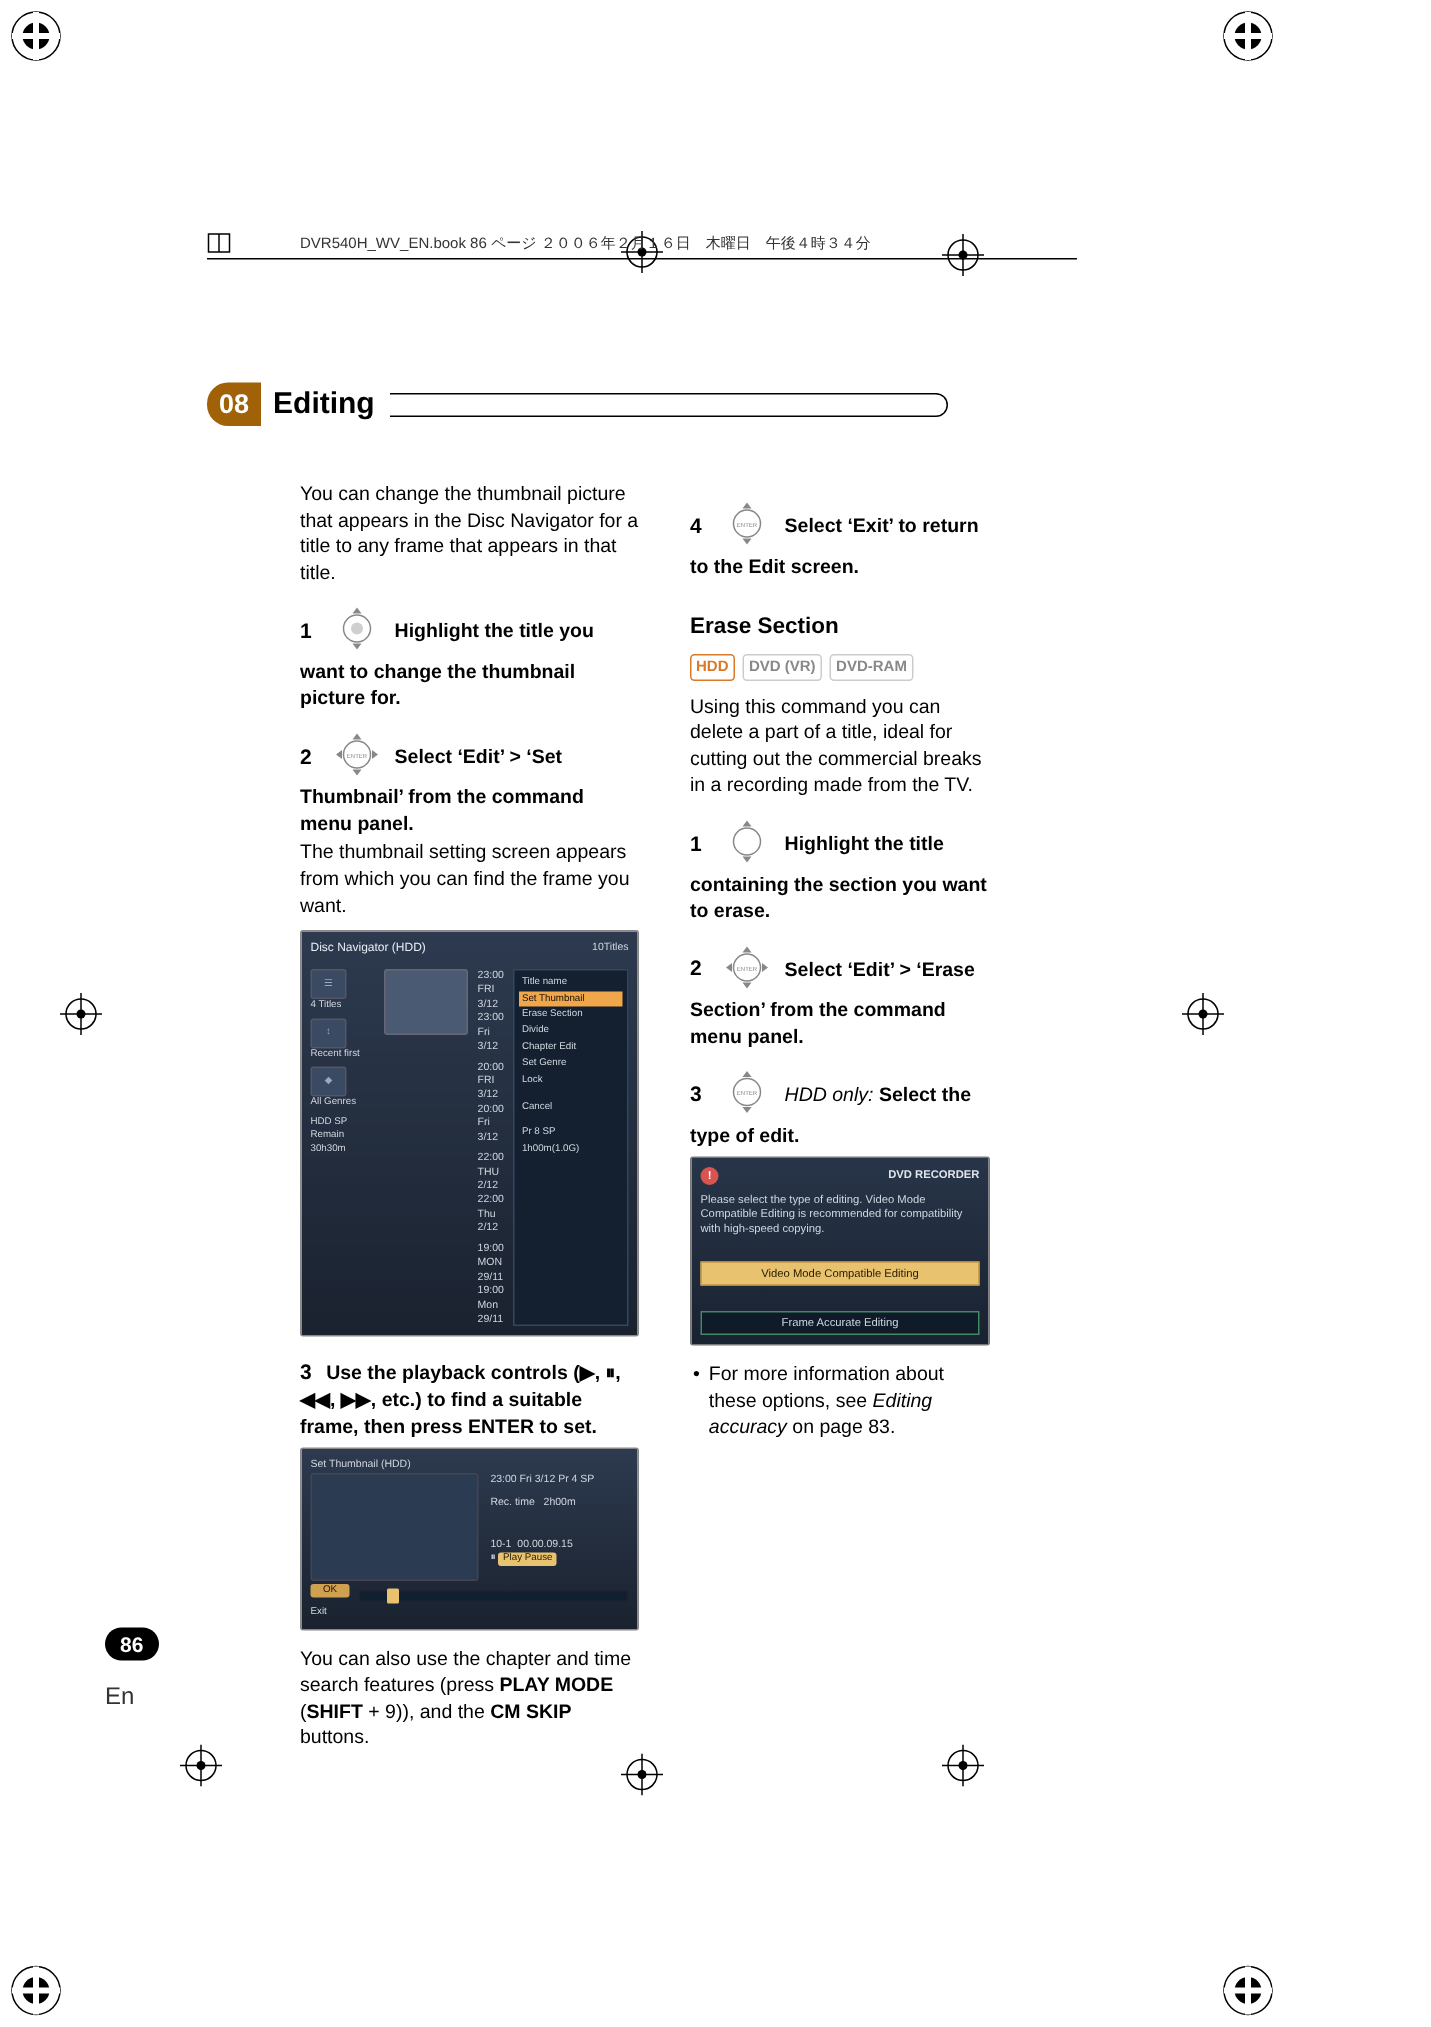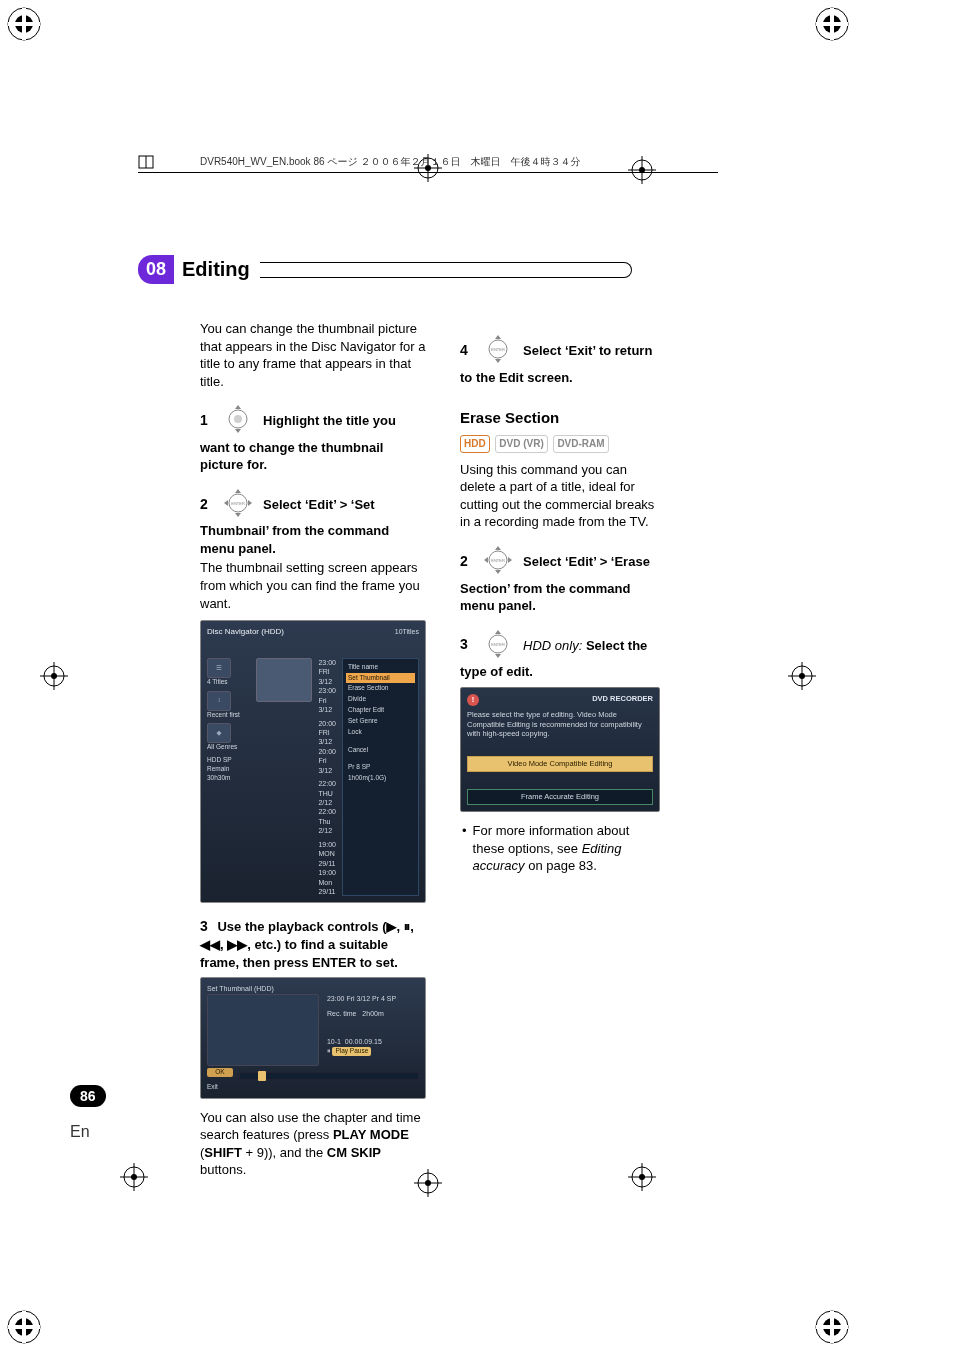--- a/index.html
+++ b/index.html
@@ -41,21 +41,21 @@
   }
   .header-row {
     position: absolute;
     top: 255px;
     left: 138px;
     right: 224px;
     display: flex;
     align-items: center;
   }
   .ch-badge {
-    background: #6d28d9;
+    background: #a16207;
     color: #fff;
     font-weight: bold;
     font-size: 18px;
     padding: 4px 8px;
     border-radius: 14px 0 0 14px;
     margin-right: 8px;
   }
   .ch-title {
     font-size: 20px;
     font-weight: bold;
@@ -135,21 +135,21 @@
   .panel {
     border: 1px solid #888;
     background: linear-gradient(#2d3a4f, #1a222f);
     color: #cfd6df;
     font-size: 7px;
     padding: 6px;
     width: 212px;
     border-radius: 2px;
     margin: 6px 0 10px 0;
   }
-  .panel .title { color: #e8edf3; font-size: 8px; margin-bottom: 20px;}
+  .panel .title { color: #e8edf3; font-size: 8px; margin-bottom: 8px;}
   .thumb-slot {
     width: 22px; height: 18px; background: #3a4a63; border: 1px solid #556; border-radius: 2px;
     display:flex;align-items:center;justify-content:center;color:#9ab;
   }
   .big-thumb {
     width: 54px; height: 42px; background: #4a5a73; border: 1px solid #667; border-radius: 2px;
   }
   .meta-col { flex:1; }
   .menu-box {
     background: #14202f;
@@ -453,20 +453,31 @@
       </div>
 
       <div class="section-h">Erase Section</div>
       <div class="badges">
         <span class="badge hdd">HDD</span>
         <span class="badge">DVD (VR)</span>
         <span class="badge">DVD-RAM</span>
       </div>
       <p>Using this command you can delete a part of a title, ideal for cutting out the commercial breaks in a recording made from the TV.</p>
 
+      <div class="step-line">
+        <span class="step-num">1</span>
+        <span class="enter-icon">
+          <svg width="34" height="30" viewBox="0 0 34 30">
+              <circle cx="17" cy="15" r="9" fill="none" stroke="#888"></circle>
+              <polygon points="17,1 20,5 14,5" fill="#888"></polygon>
+              <polygon points="17,29 20,25 14,25" fill="#888"></polygon>
+            </svg>
+        </span>
+        <span class="bold">Highlight the title containing the section you want to erase.</span>
+      </div>
 
       <div class="step-line">
         <span class="step-num">2</span>
         <span class="enter-icon">
           <svg width="34" height="30" viewBox="0 0 34 30">
               <circle cx="17" cy="15" r="9" fill="none" stroke="#888"></circle>
               <text x="17" y="17" font-size="4" text-anchor="middle" fill="#888">ENTER</text>
               <polygon points="17,1 20,5 14,5" fill="#888"></polygon>
               <polygon points="17,29 20,25 14,25" fill="#888"></polygon>
               <polygon points="3,15 7,12 7,18" fill="#888"></polygon>

